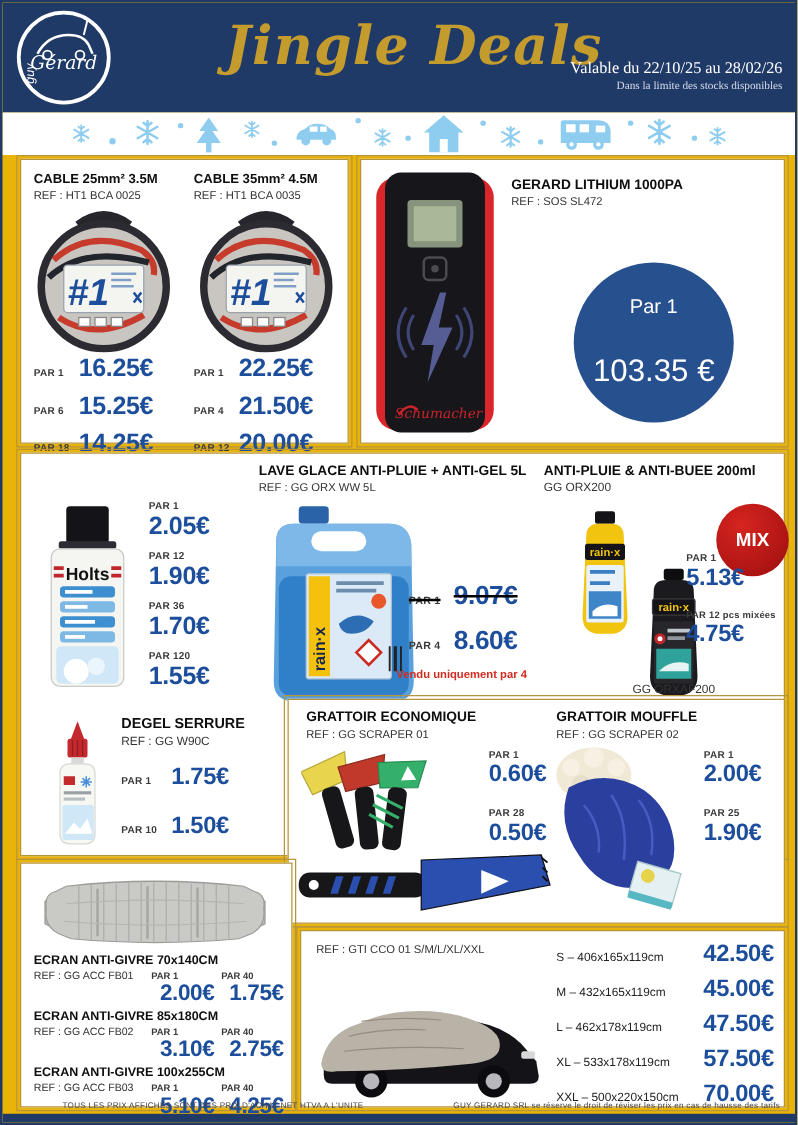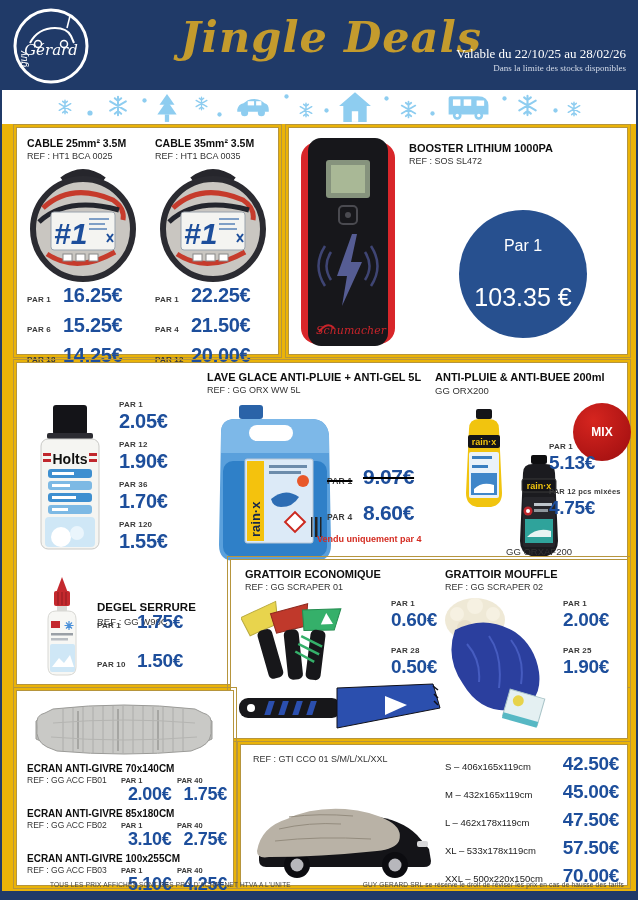--- a/index.html
+++ b/index.html
@@ -155,21 +155,21 @@
     <use href="#i-dot" x="551" y="18" width="5" height="5"></use>
     <use href="#i-sf" x="564" y="11" width="16" height="16"></use>
   </svg>
 
   <div class="box" style="left:14px;top:125px;width:263px;height:228px;">
     <div class="abs" style="left:10px;top:9px;width:122px;">
       <div class="ptitle">CABLE 25mm² 3.5M</div>
       <div class="pref">REF : HT1 BCA 0025</div>
     </div>
     <div class="abs" style="left:138px;top:9px;width:122px;">
-      <div class="ptitle">CABLE 35mm² 3.5M</div>
+      <div class="ptitle">CABLE 35mm² 4.5M</div>
       <div class="pref">REF : HT1 BCA 0035</div>
     </div>
     <svg class="abs" style="left:10px;top:40px;" width="112" height="114">
         <use href="#i-bag"></use>
       </svg>
     <svg class="abs" style="left:140px;top:40px;" width="112" height="114">
         <use href="#i-bag"></use>
       </svg>
     <div class="abs" style="left:10px;top:156px;width:122px;">
       <div class="prow" style="margin-bottom:7px;">
@@ -209,21 +209,21 @@
       <rect x="32" y="29" width="34" height="28" fill="#a9b896"></rect>
       <rect x="40" y="70" width="18" height="18" rx="4" fill="none" stroke="#4a4a50" stroke-width="2"></rect>
       <circle cx="49" cy="79" r="3" fill="#4a4a50"></circle>
       <path d="M32 116 q-9 14 0 28 M26 110 q-13 20 0 40" stroke="#3f4574" fill="none" stroke-width="2.5"></path>
       <path d="M66 116 q9 14 0 28 M72 110 q13 20 0 40" stroke="#3f4574" fill="none" stroke-width="2.5"></path>
       <polygon points="53,98 38,140 48,140 43,170 63,126 52,126 58,98" fill="#565d94"></polygon>
       <path d="M20 196 q8 -11 15 -4" stroke="#c8242a" stroke-width="2" fill="none"></path>
       <text x="52" y="198" text-anchor="middle" font-size="11" font-style="italic" font-family="&quot;DejaVu Serif&quot;,serif" fill="#c8242a">Schumacher</text>
     </svg>
     <div class="abs" style="left:120px;top:14px;width:212px;">
-      <div class="ptitle" style="font-size:11px;">BOOSTER LITHIUM 1000PA</div>
+      <div class="ptitle" style="font-size:11px;">GERARD LITHIUM 1000PA</div>
       <div class="pref">REF : SOS SL472</div>
     </div>
     <div class="bluecircle">
       <div class="bc1">Par 1</div>
       <div class="bc2">103.35 €</div>
     </div>
   </div>
 
   <div class="box" style="left:14px;top:360px;width:612px;height:323px;">
 
@@ -321,21 +321,21 @@
       <text x="30" y="36" text-anchor="middle" font-size="9" font-weight="bold" fill="#f1c40f">rain·x</text>
       <rect x="14" y="44" width="32" height="50" rx="2" fill="#26262b"></rect>
       <circle cx="19" cy="58" r="4.5" fill="#c0272d"></circle>
         <circle cx="19" cy="58" r="2" fill="#fff"></circle>
       <rect x="25" y="50" width="18" height="3" fill="#bfc6cc"></rect>
       <rect x="25" y="56" width="14" height="3" fill="#8f969c"></rect>
       <rect x="16" y="66" width="28" height="24" fill="#2fa39b"></rect>
       <path d="M18 84 q10 -10 24 -6 l0 6 l-24 0 z" fill="#e8f4f3"></path>
     </svg>
     <div class="pref abs" style="left:462px;top:182px;width:120px;text-align:center;font-size:9.5px;">GG ORXAF200</div>
-    <div class="badge abs" style="left:556px;top:40px;width:58px;height:58px;font-size:12px;align-items:center;">
+    <div class="badge abs" style="left:556px;top:40px;width:58px;height:58px;font-size:15px;align-items:center;">
       <span>MIX</span>
     </div>
     <div class="abs" style="left:532px;top:78px;width:84px;">
       <div class="pstack" style="margin-bottom:12px;">
           <span class="par">PAR 1</span>
           <span class="val" style="font-size:19px;">5.13€</span>
         </div>
       <div class="pstack">
           <span class="par" style="font-size:7.5px;">PAR 12 pcs mixées</span>
           <span class="val" style="font-size:19px;">4.75€</span>
@@ -349,21 +349,21 @@
       <rect x="18" y="31" width="10" height="5" fill="#d9d9d6"></rect>
       <path d="M9 44 Q9 36 17 36 L29 36 Q37 36 37 44 L37 92 Q37 100 29 100 L17 100 Q9 100 9 92 Z" fill="#f7f7f4" stroke="#d8d8d4"></path>
       <rect x="12" y="46" width="9" height="7" fill="#c4292e"></rect>
       <path d="M30 46 v9 M25.5 50.5 h9 M27 47.5 l6 6 M33 47.5 l-6 6" stroke="#4a90d9" stroke-width="1.2"></path>
       <rect x="12" y="58" width="22" height="2.5" fill="#9aa0a6"></rect>
       <rect x="12" y="63" width="17" height="2.5" fill="#b9bec3"></rect>
       <rect x="11" y="69" width="25" height="28" rx="2" fill="#cfe7f6"></rect>
       <path d="M13 92 l7 -9 l5 5 l6 -8 l4 12 z" fill="#fff"></path>
     </svg>
     <div class="abs" style="left:80px;top:210px;width:150px;">
-      <div class="ptitle" style="font-size:11.5px;margin-top:28px;">DEGEL SERRURE</div>
+      <div class="ptitle" style="font-size:11.5px;">DEGEL SERRURE</div>
       <div class="pref" style="font-size:9.5px;">REF : GG W90C</div>
     </div>
     <div class="abs" style="left:80px;top:248px;width:140px;">
       <div class="prow" style="margin-bottom:17px;">
           <span class="par" style="width:40px;">PAR 1</span>
           <span class="val" style="font-size:19px;">1.75€</span>
         </div>
       <div class="prow">
           <span class="par" style="width:40px;">PAR 10</span>
           <span class="val" style="font-size:19px;">1.50€</span>

